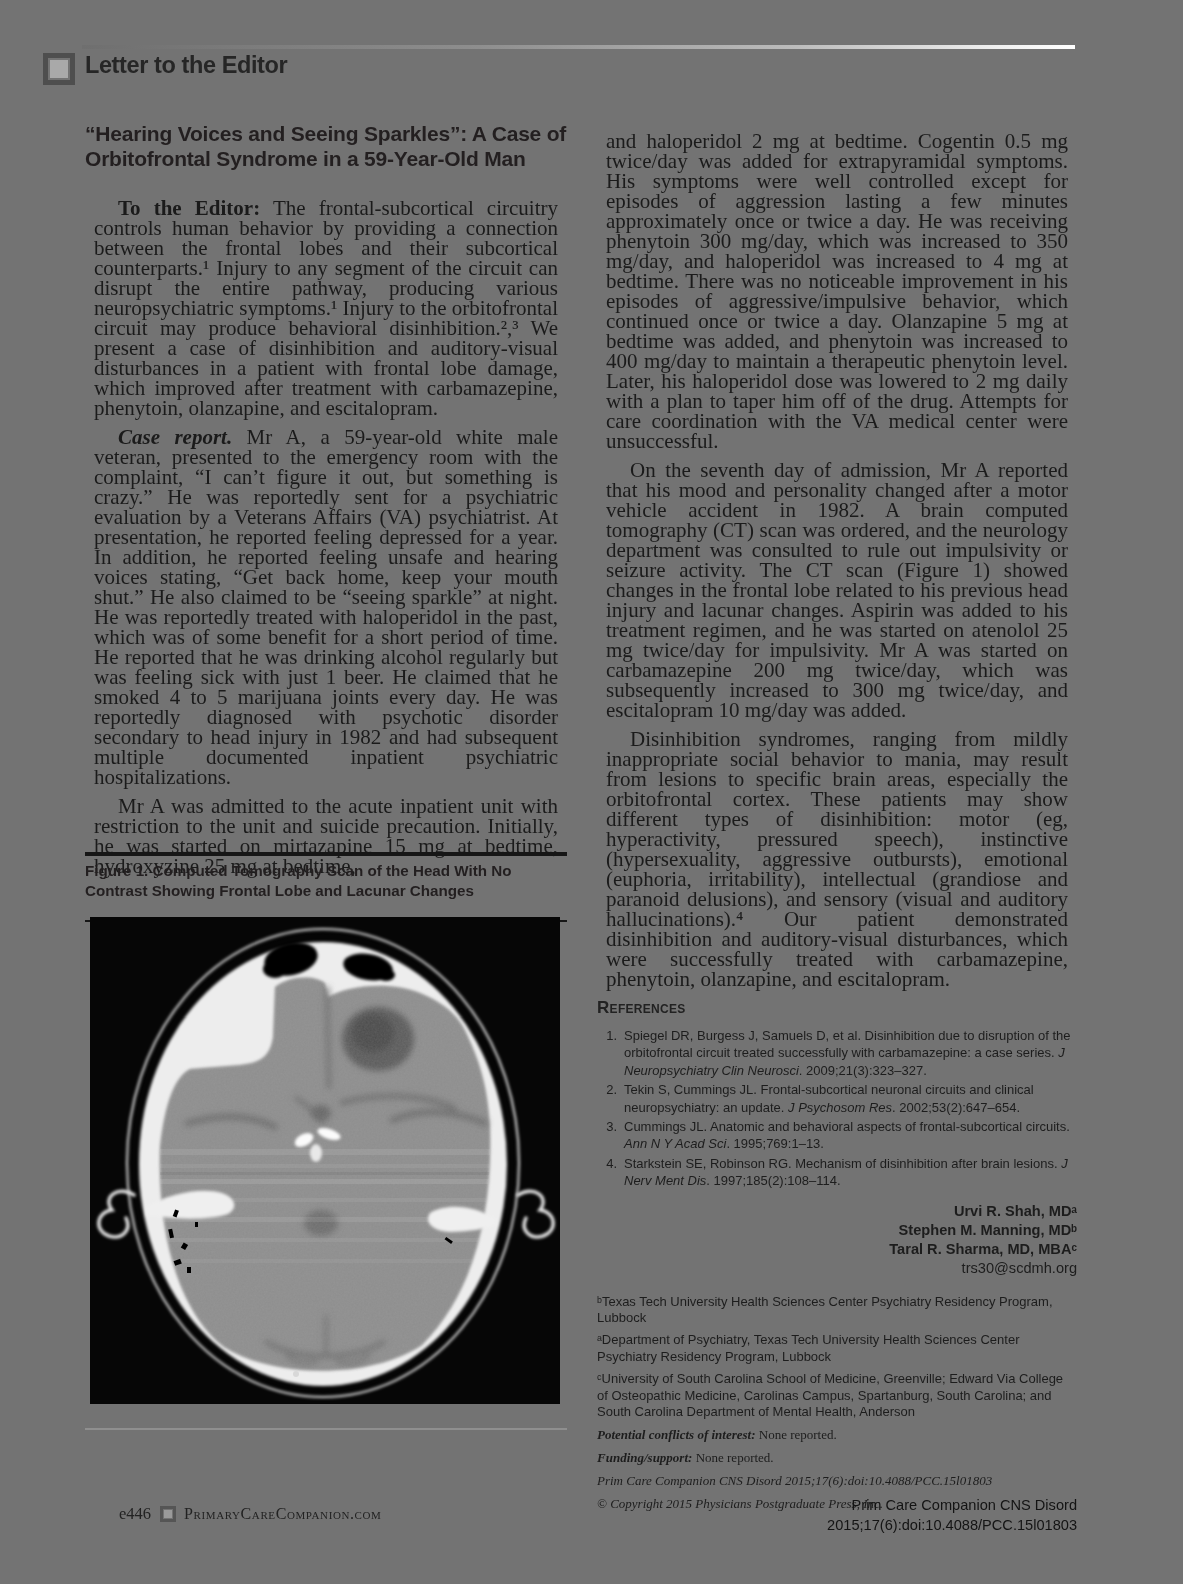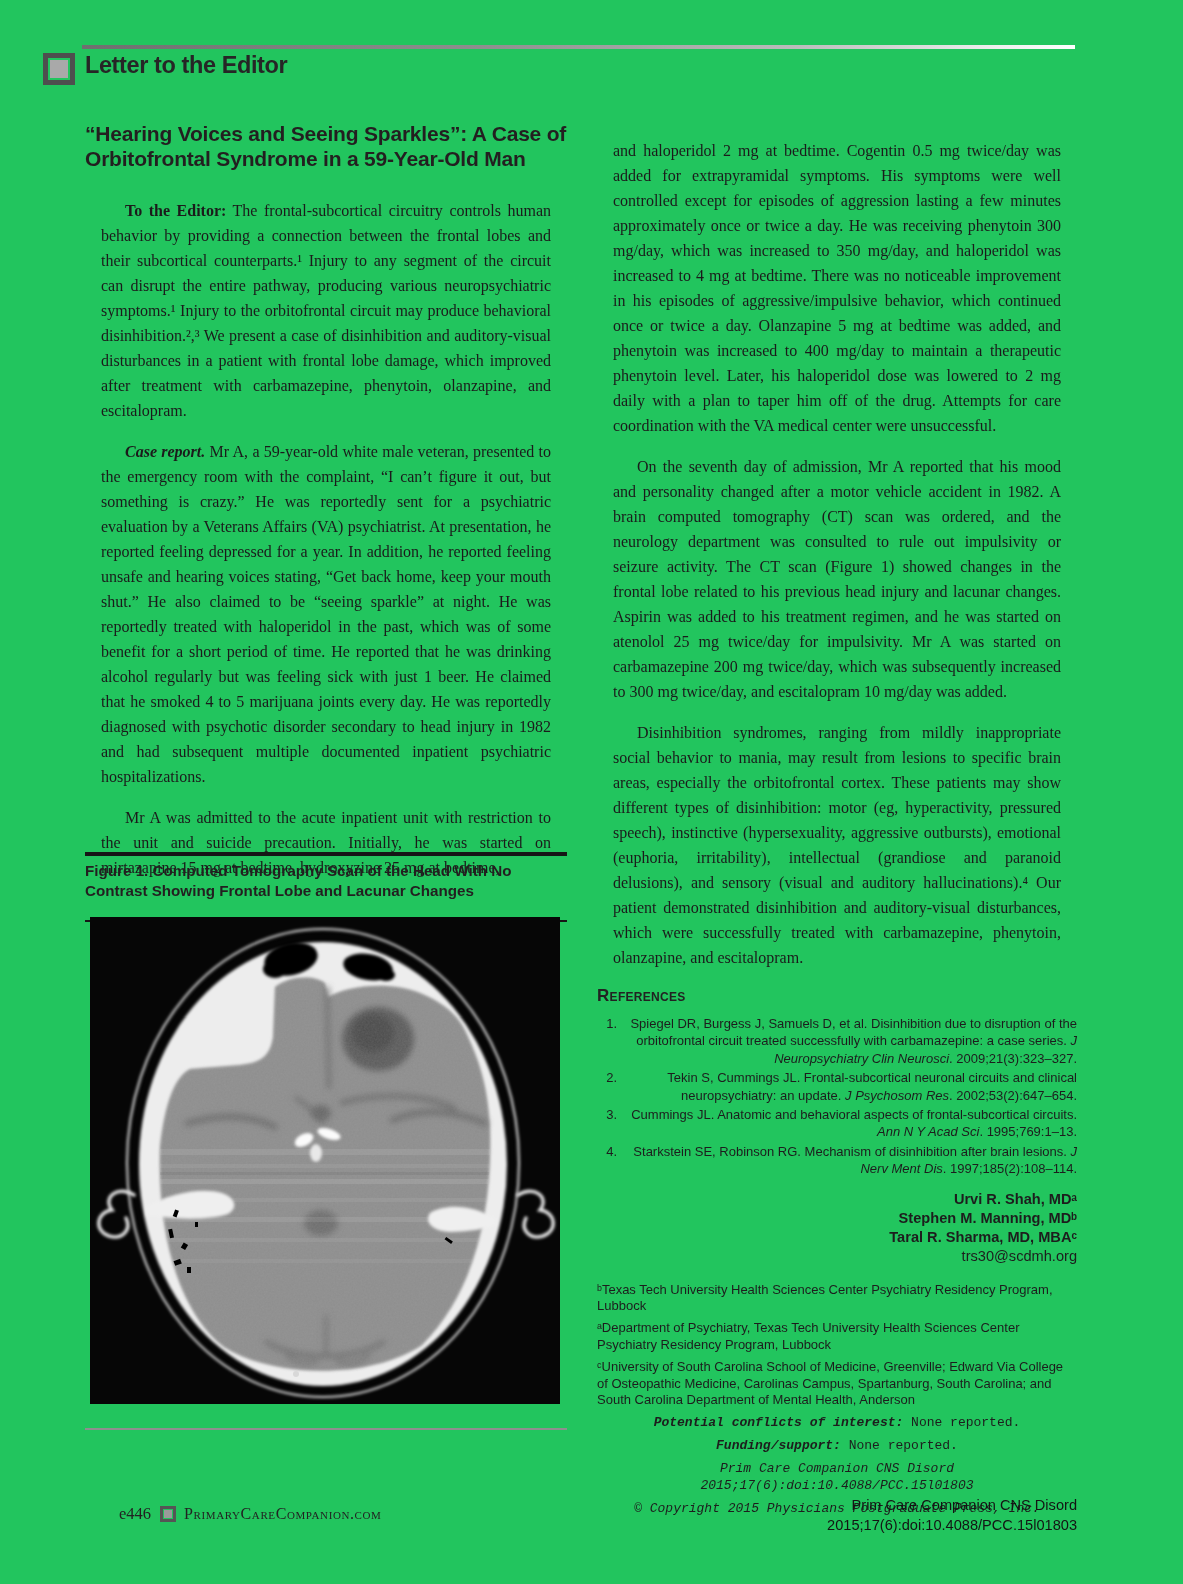--- a/index.html
+++ b/index.html
@@ -1,62 +1,62 @@
 <!DOCTYPE html>
 <html><head>
 <meta charset="utf-8">
 <style>
   html,body{margin:0;padding:0;background:#ffffff;}
-  .page{position:relative;width:1183px;height:1584px;background:#22c55e;overflow:hidden;
+  .page{position:relative;width:1183px;height:1584px;background:#737373;overflow:hidden;
         font-family:"Liberation Serif", serif;color:#1b1b1b;}
   
   .header-rule{position:absolute;left:82px;top:45px;width:993px;height:4px;
     background:linear-gradient(to right,#6f6f6f 0%,#8e8e8e 40%,#bcbcbc 72%,#efefef 92%,#ffffff 100%);}
   .header-icon{position:absolute;left:43px;top:53px;width:18px;height:18px;
     border:5px solid #4e4e4e;padding:2px;background:#a9a9a9;background-clip:content-box;}
   .header-title{position:absolute;left:85px;top:52px;
     font-family:"Liberation Sans",sans-serif;font-weight:bold;font-size:23.5px;
     letter-spacing:-0.4px;color:#262626;}
   
   .col-left{position:absolute;left:85px;top:122px;width:482px;}
   .col-right{position:absolute;left:597px;top:122px;width:480px;}
   .article-title{font-family:"Liberation Sans",sans-serif;font-weight:bold;
     font-size:21px;line-height:24.5px;letter-spacing:-0.2px;color:#231f20;margin:0 0 27px 0;}
-  p.body{font-size:16px;line-height:25px;text-align:justify;margin:16px;}
+  p.body{font-size:21px;line-height:20px;text-align:justify;margin:9px;}
   p.indent{text-indent:24px;}
   .lead-bold{font-weight:bold;}
   .lead-bold-italic{font-weight:bold;font-style:italic;}
   .gap-top{margin-top:24px;}
   
   .figure-block{position:absolute;left:85px;top:852px;width:482px;}
   .figure-caption{font-family:"Liberation Sans",sans-serif;font-weight:bold;
     font-size:15.2px;line-height:19.5px;color:#231f20;
     border-top:4px solid #161616;border-bottom:2px solid #161616;
     padding:5px 2px 20px 0;margin:0;}
   .ct-wrap{position:absolute;left:90px;top:917px;width:470px;height:487px;}
   .left-rule{position:absolute;left:85px;top:1428px;width:482px;height:2px;background:#8f8f8f;}
   
   .refs-heading{font-family:"Liberation Sans",sans-serif;font-weight:bold;
     font-variant:small-caps;font-size:17px;letter-spacing:0.3px;color:#222;
     margin:6px 0 9px 0;}
   ol.refs{list-style:none;margin:0;padding:0;
     font-family:"Liberation Sans",sans-serif;font-size:13px;line-height:17.4px;color:#1d1d1d;}
   ol.refs li{display:flex;margin:0 0 2px 0;}
   ol.refs .num{width:20px;flex:0 0 20px;text-align:right;padding-right:7px;}
-  ol.refs .reftext{flex:1;text-align:right;}
+  ol.refs .reftext{flex:1;}
   
   .signature{margin-top:12px;text-align:right;
     font-family:"Liberation Sans",sans-serif;font-size:14.6px;line-height:19px;color:#1d1d1d;}
   .signature .author{font-weight:bold;}
   
   .affils{margin-top:16px;font-family:"Liberation Sans",sans-serif;
     font-size:13px;line-height:16.8px;color:#1d1d1d;}
   .affils p{margin:0 0 5px 0;}
-  .notes{margin-top:2px;font-family:Liberation Mono, monospace;
-    font-size:13px;line-height:17px;color:#1d1d1d;text-align:center;}
+  .notes{margin-top:2px;font-family:Liberation Serif, serif;
+    font-size:13px;line-height:17px;color:#1d1d1d;}
   .notes p{margin:0 0 6px 0;}
   .note-label{font-weight:bold;font-style:italic;}
   .italic-line{font-style:italic;}
   
   .footer-left{position:absolute;left:85px;top:1504px;display:flex;align-items:center;color:#222;}
   .footer-page{font-size:16.5px;font-family:"Liberation Serif",serif;margin-left:34px;}
   .footer-icon{width:8px;height:8px;border:3px solid #555;padding:1px;background:#9a9a9a;
     background-clip:content-box;margin:0 8px 0 9px;}
   .footer-site{font-family:"Liberation Serif",serif;font-variant:small-caps;
     font-size:16px;letter-spacing:0.6px;}

